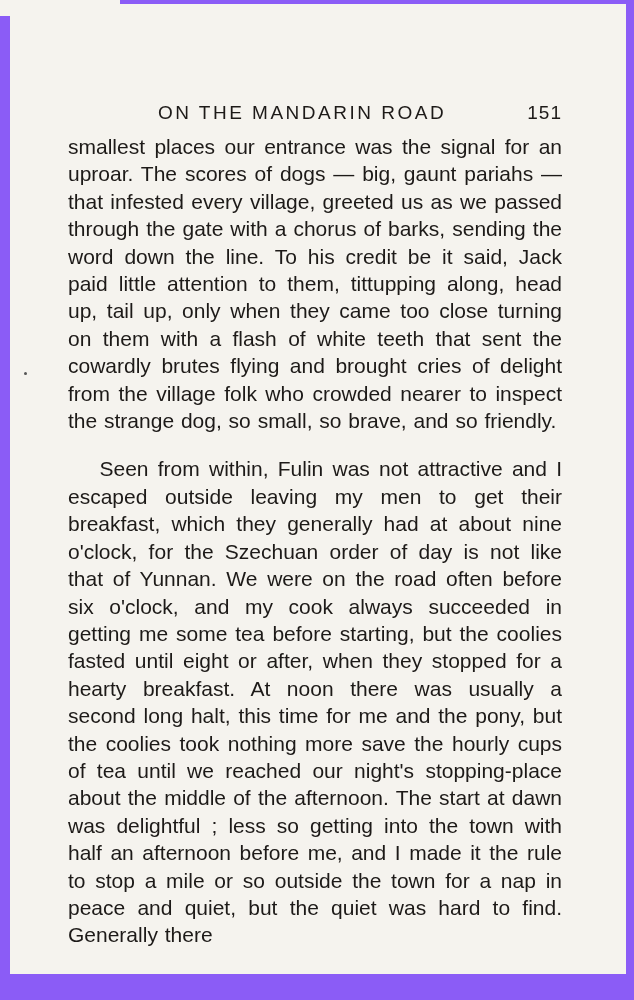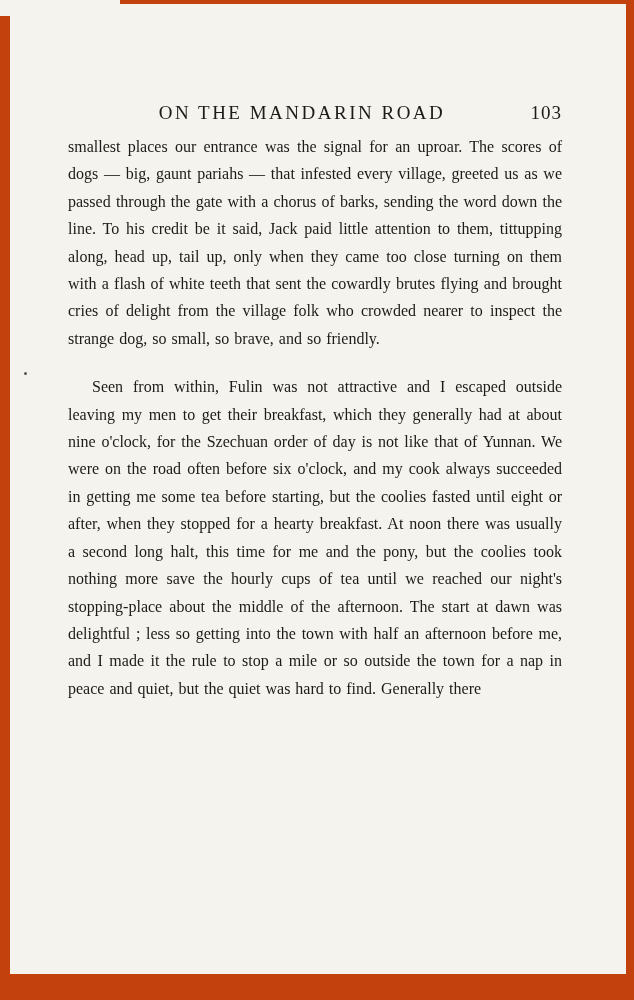--- a/index.html
+++ b/index.html
@@ -4,23 +4,23 @@
 <style>
   html, body {
     margin: 0;
     padding: 0;
     background: #ffffff;
   }
   .scan-frame {
     position: relative;
     width: 634px;
     height: 1000px;
-    background: #c2410c;
+    background: #8b5cf6;
     overflow: hidden;
-    font-family: Liberation Serif, serif;
+    font-family: Liberation Sans, sans-serif;
   }
   
   .scan-frame::before {
     content: "";
     position: absolute;
     top: 0; left: 0;
     width: 120px; height: 16px;
     background: #f5f3ee;
   }
   .page {
@@ -48,21 +48,21 @@
     margin-right: 26px;
   }
   .running-head .page-num {
     position: absolute;
     right: 0;
     top: 0;
     letter-spacing: 1px;
   }
   .body-text p {
     margin: 0;
-    font-size: 16px;
+    font-size: 21px;
     line-height: 27.4px;
     text-align: justify;
     word-spacing: 1px;
   }
   .body-text p.indented {
     text-indent: 1.5em;
     margin-top: 21px;
   }
   
   .speck {
@@ -77,21 +77,21 @@
 </style>
 </head>
 <body>
 
 <div class="scan-frame">
   <div class="page">
     <div class="speck"></div>
     <div class="page-inner">
       <div class="running-head">
         <span class="head-title">ON THE MANDARIN ROAD</span>
-        <span class="page-num">103</span>
+        <span class="page-num">151</span>
       </div>
       <div class="body-text">
         <p>smallest places our entrance was the signal for an uproar. The scores of dogs — big, gaunt pariahs — that infested every village, greeted us as we passed through the gate with a chorus of barks, sending the word down the line. To his credit be it said, Jack paid little attention to them, tittupping along, head up, tail up, only when they came too close turning on them with a flash of white teeth that sent the cowardly brutes flying and brought cries of delight from the village folk who crowded nearer to inspect the strange dog, so small, so brave, and so friendly.</p>
         <p class="indented">Seen from within, Fulin was not attractive and I escaped outside leaving my men to get their breakfast, which they generally had at about nine o'clock, for the Szechuan order of day is not like that of Yunnan. We were on the road often before six o'clock, and my cook always succeeded in getting me some tea before starting, but the coolies fasted until eight or after, when they stopped for a hearty breakfast. At noon there was usually a second long halt, this time for me and the pony, but the coolies took nothing more save the hourly cups of tea until we reached our night's stopping-place about the middle of the afternoon. The start at dawn was delightful ; less so getting into the town with half an afternoon before me, and I made it the rule to stop a mile or so outside the town for a nap in peace and quiet, but the quiet was hard to find. Generally there</p>
       </div>
     </div>
   </div>
 </div>
 
 </body></html>

